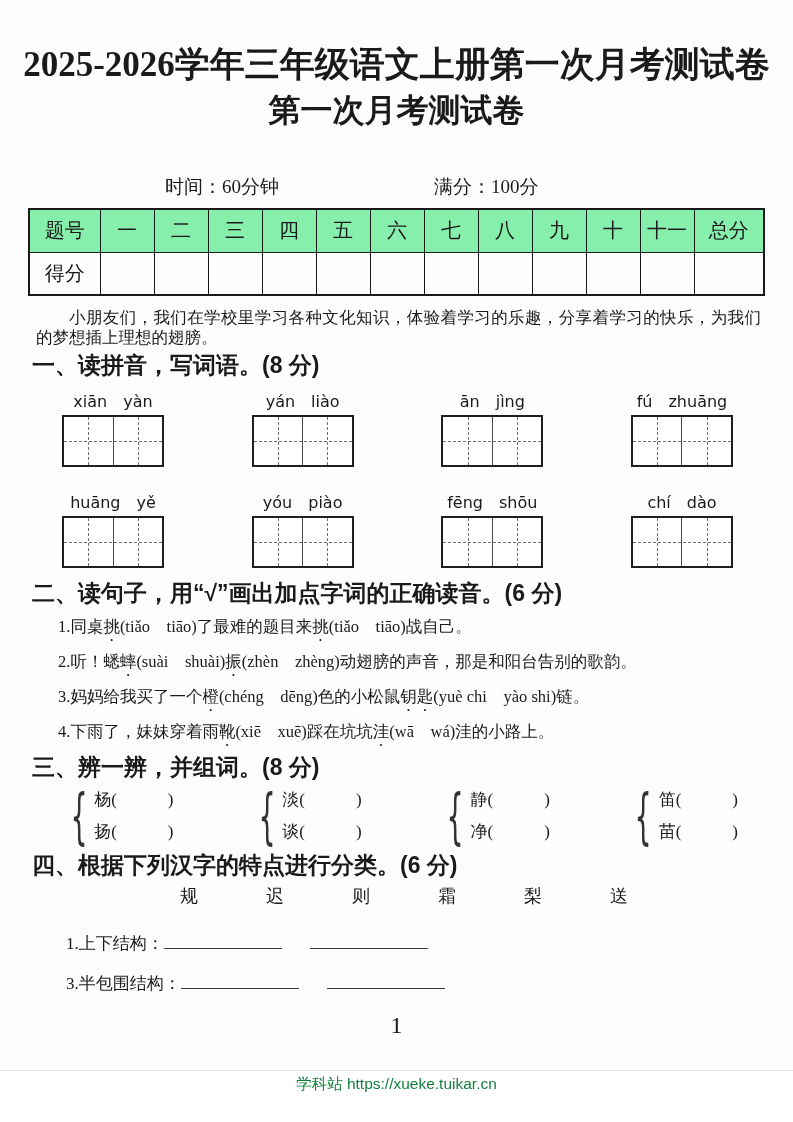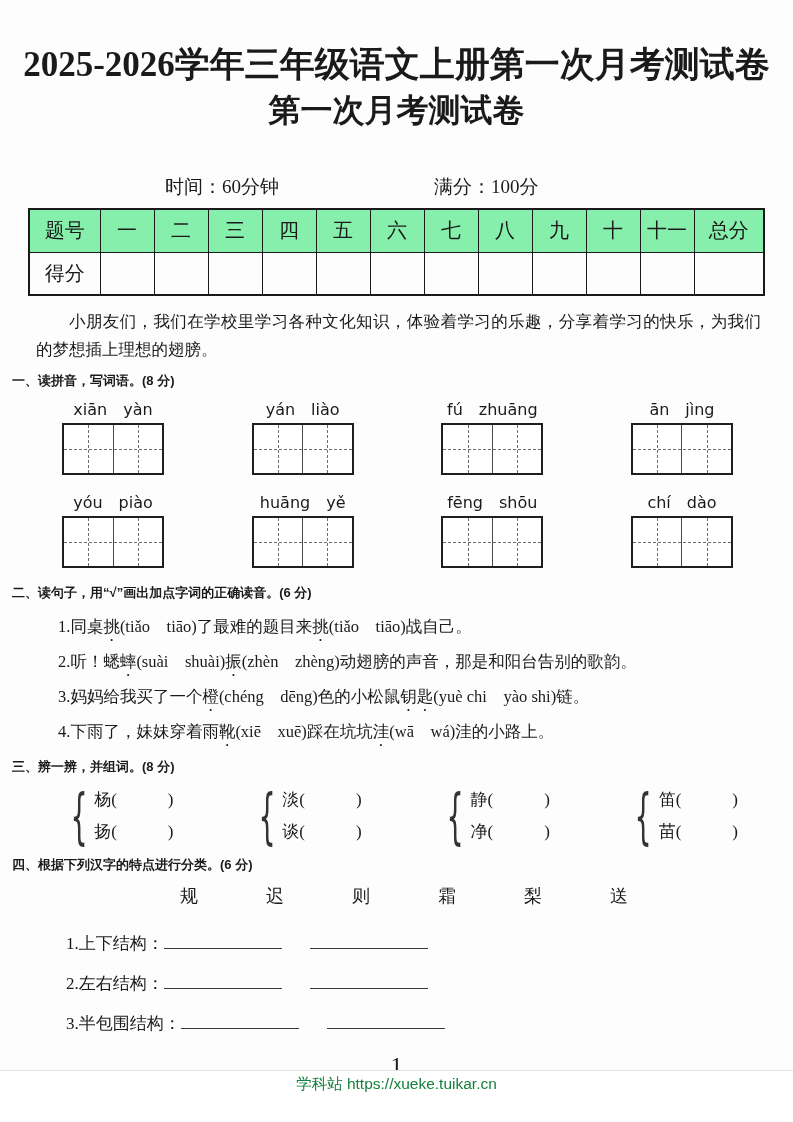--- a/index.html
+++ b/index.html
@@ -49,47 +49,48 @@
     vertical-align:middle;
   }
   .score-table thead th { background:#86efac; }
   .col-first { width:71px; }
   .col-mid { width:54px; }
   .col-last { width:70px; }
   
   .intro {
     margin:12px 32px 0 36px;
     font-size:16.5px;
-    line-height:28px;
+    line-height:20px;
     text-indent:2em;
     text-align:justify;
   }
   
   .sec-heading {
-    margin:4px 0 0 12px;
+    margin:4px 0 0 32px;
     font-family:"Liberation Sans","DejaVu Sans",sans-serif;
     font-weight:bold;
-    font-size:13px;
+    font-size:23px;
     line-height:26px;
   }
   
   .pinyin-row {
     display:flex;
     justify-content:space-between;
     padding:0 60px 0 62px;
   }
   .pinyin-row.first { margin-top:6px; }
   .pinyin-row.second { margin-top:18px; }
   .pgroup { width:102px; }
   .pinyin {
     text-align:center;
     font-family:"DejaVu Sans","Liberation Sans",sans-serif;
     font-size:16px; line-height:20px;
     margin-bottom:3px;
     white-space:nowrap;
+    margin-top:8px;
   }
   .pbox {
     position:relative;
     width:102px; height:52px;
     border:2px solid #1f1f1f;
     display:flex;
     background:#fff;
   }
   .pbox::after {
     content:""; position:absolute; left:0; right:0; top:50%;
@@ -249,45 +250,45 @@
       </div>
   </div>
   <div class="pgroup">
     <div class="pinyin">yán　liào</div>
     <div class="pbox">
         <span class="pcell"></span>
         <span class="pcell"></span>
       </div>
   </div>
   <div class="pgroup">
+    <div class="pinyin">ān　jìng</div>
+    <div class="pbox">
+        <span class="pcell"></span>
+        <span class="pcell"></span>
+      </div>
+  </div>
+  <div class="pgroup">
     <div class="pinyin">fú　zhuāng</div>
     <div class="pbox">
         <span class="pcell"></span>
         <span class="pcell"></span>
       </div>
   </div>
-  <div class="pgroup">
-    <div class="pinyin">ān　jìng</div>
-    <div class="pbox">
-        <span class="pcell"></span>
-        <span class="pcell"></span>
-      </div>
-  </div>
 </div>
 
 <div class="pinyin-row second">
   <div class="pgroup">
+    <div class="pinyin">huāng　yě</div>
+    <div class="pbox">
+        <span class="pcell"></span>
+        <span class="pcell"></span>
+      </div>
+  </div>
+  <div class="pgroup">
     <div class="pinyin">yóu　piào</div>
-    <div class="pbox">
-        <span class="pcell"></span>
-        <span class="pcell"></span>
-      </div>
-  </div>
-  <div class="pgroup">
-    <div class="pinyin">huāng　yě</div>
     <div class="pbox">
         <span class="pcell"></span>
         <span class="pcell"></span>
       </div>
   </div>
   <div class="pgroup">
     <div class="pinyin">fēng　shōu</div>
     <div class="pbox">
         <span class="pcell"></span>
         <span class="pcell"></span>
@@ -349,21 +350,18 @@
   <span>则</span>
   <span>霜</span>
   <span>梨</span>
   <span>送</span>
 </div>
 <div class="struct-lines">
   <div class="struct-line">
     <span>1.上下结构：</span><span class="blank"></span><span class="blank"></span>
   </div>
   <div class="struct-line">
-    <span>2.左右结构：</span><span class="blank"></span><span class="blank"></span>
-  </div>
-  <div class="struct-line">
     <span>3.半包围结构：</span><span class="blank"></span><span class="blank"></span>
   </div>
 </div>
 
 <div class="page-num">1</div>
 <div class="footer">学科站 https://xueke.tuikar.cn</div>
 
 </body></html>

